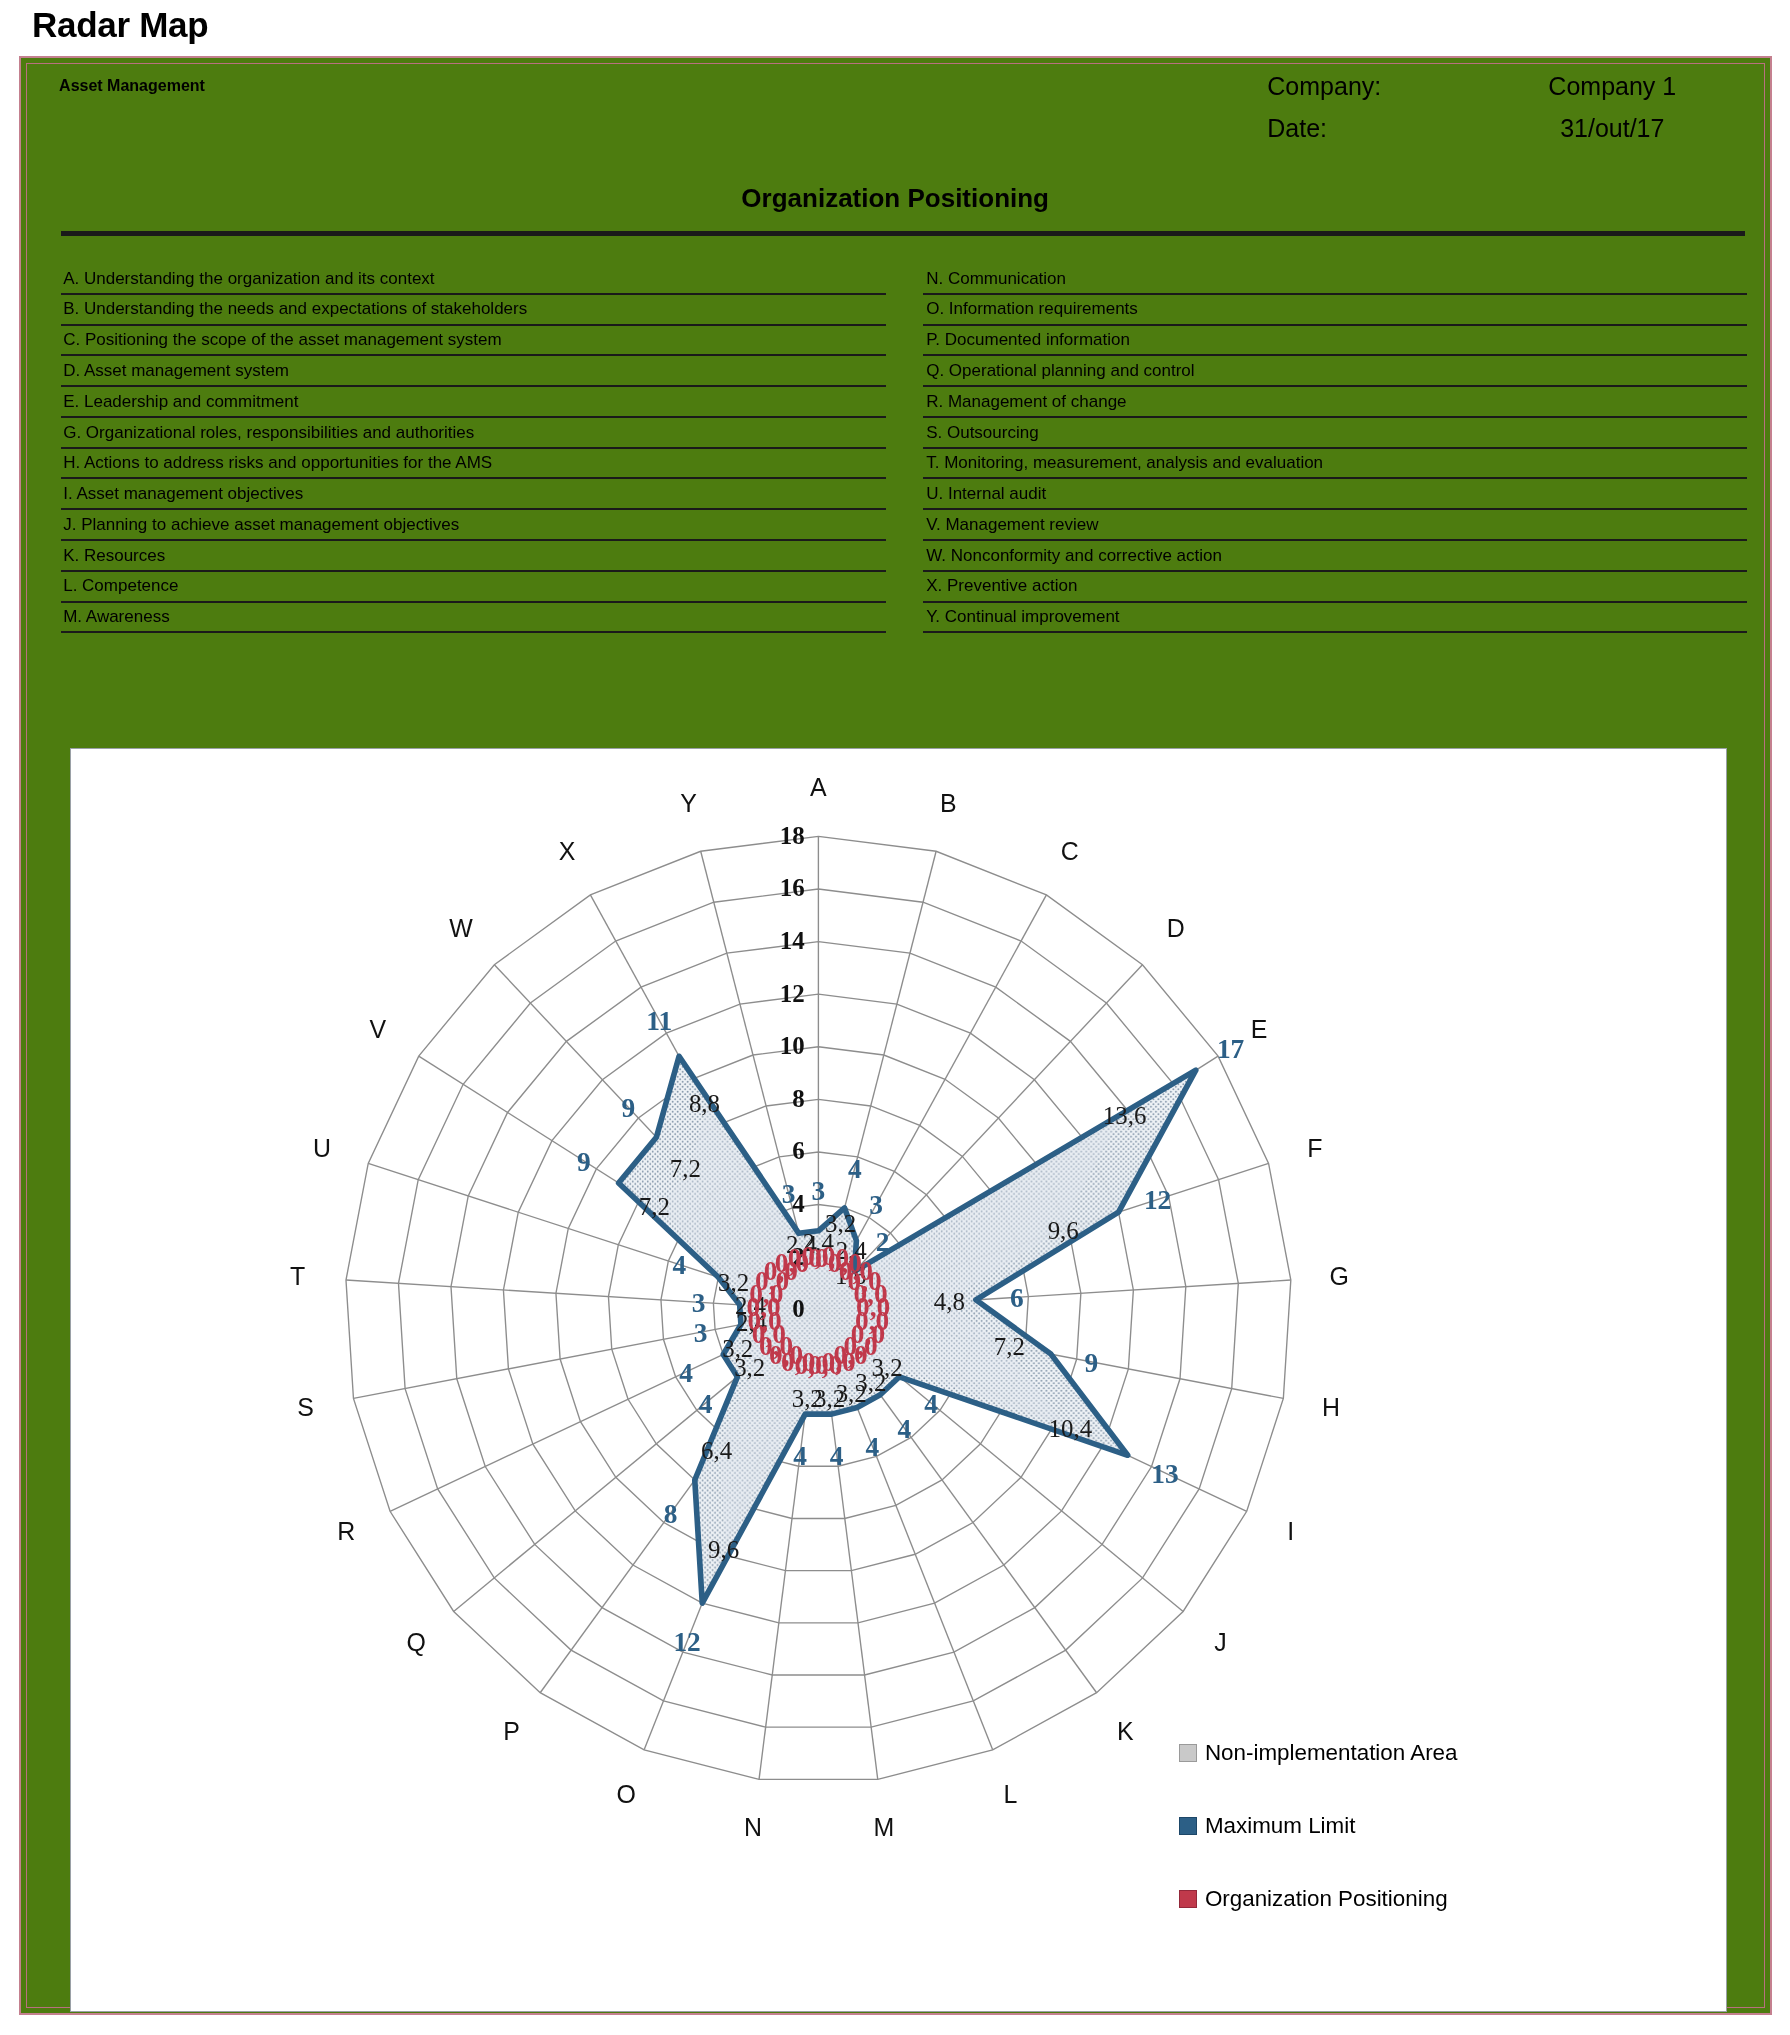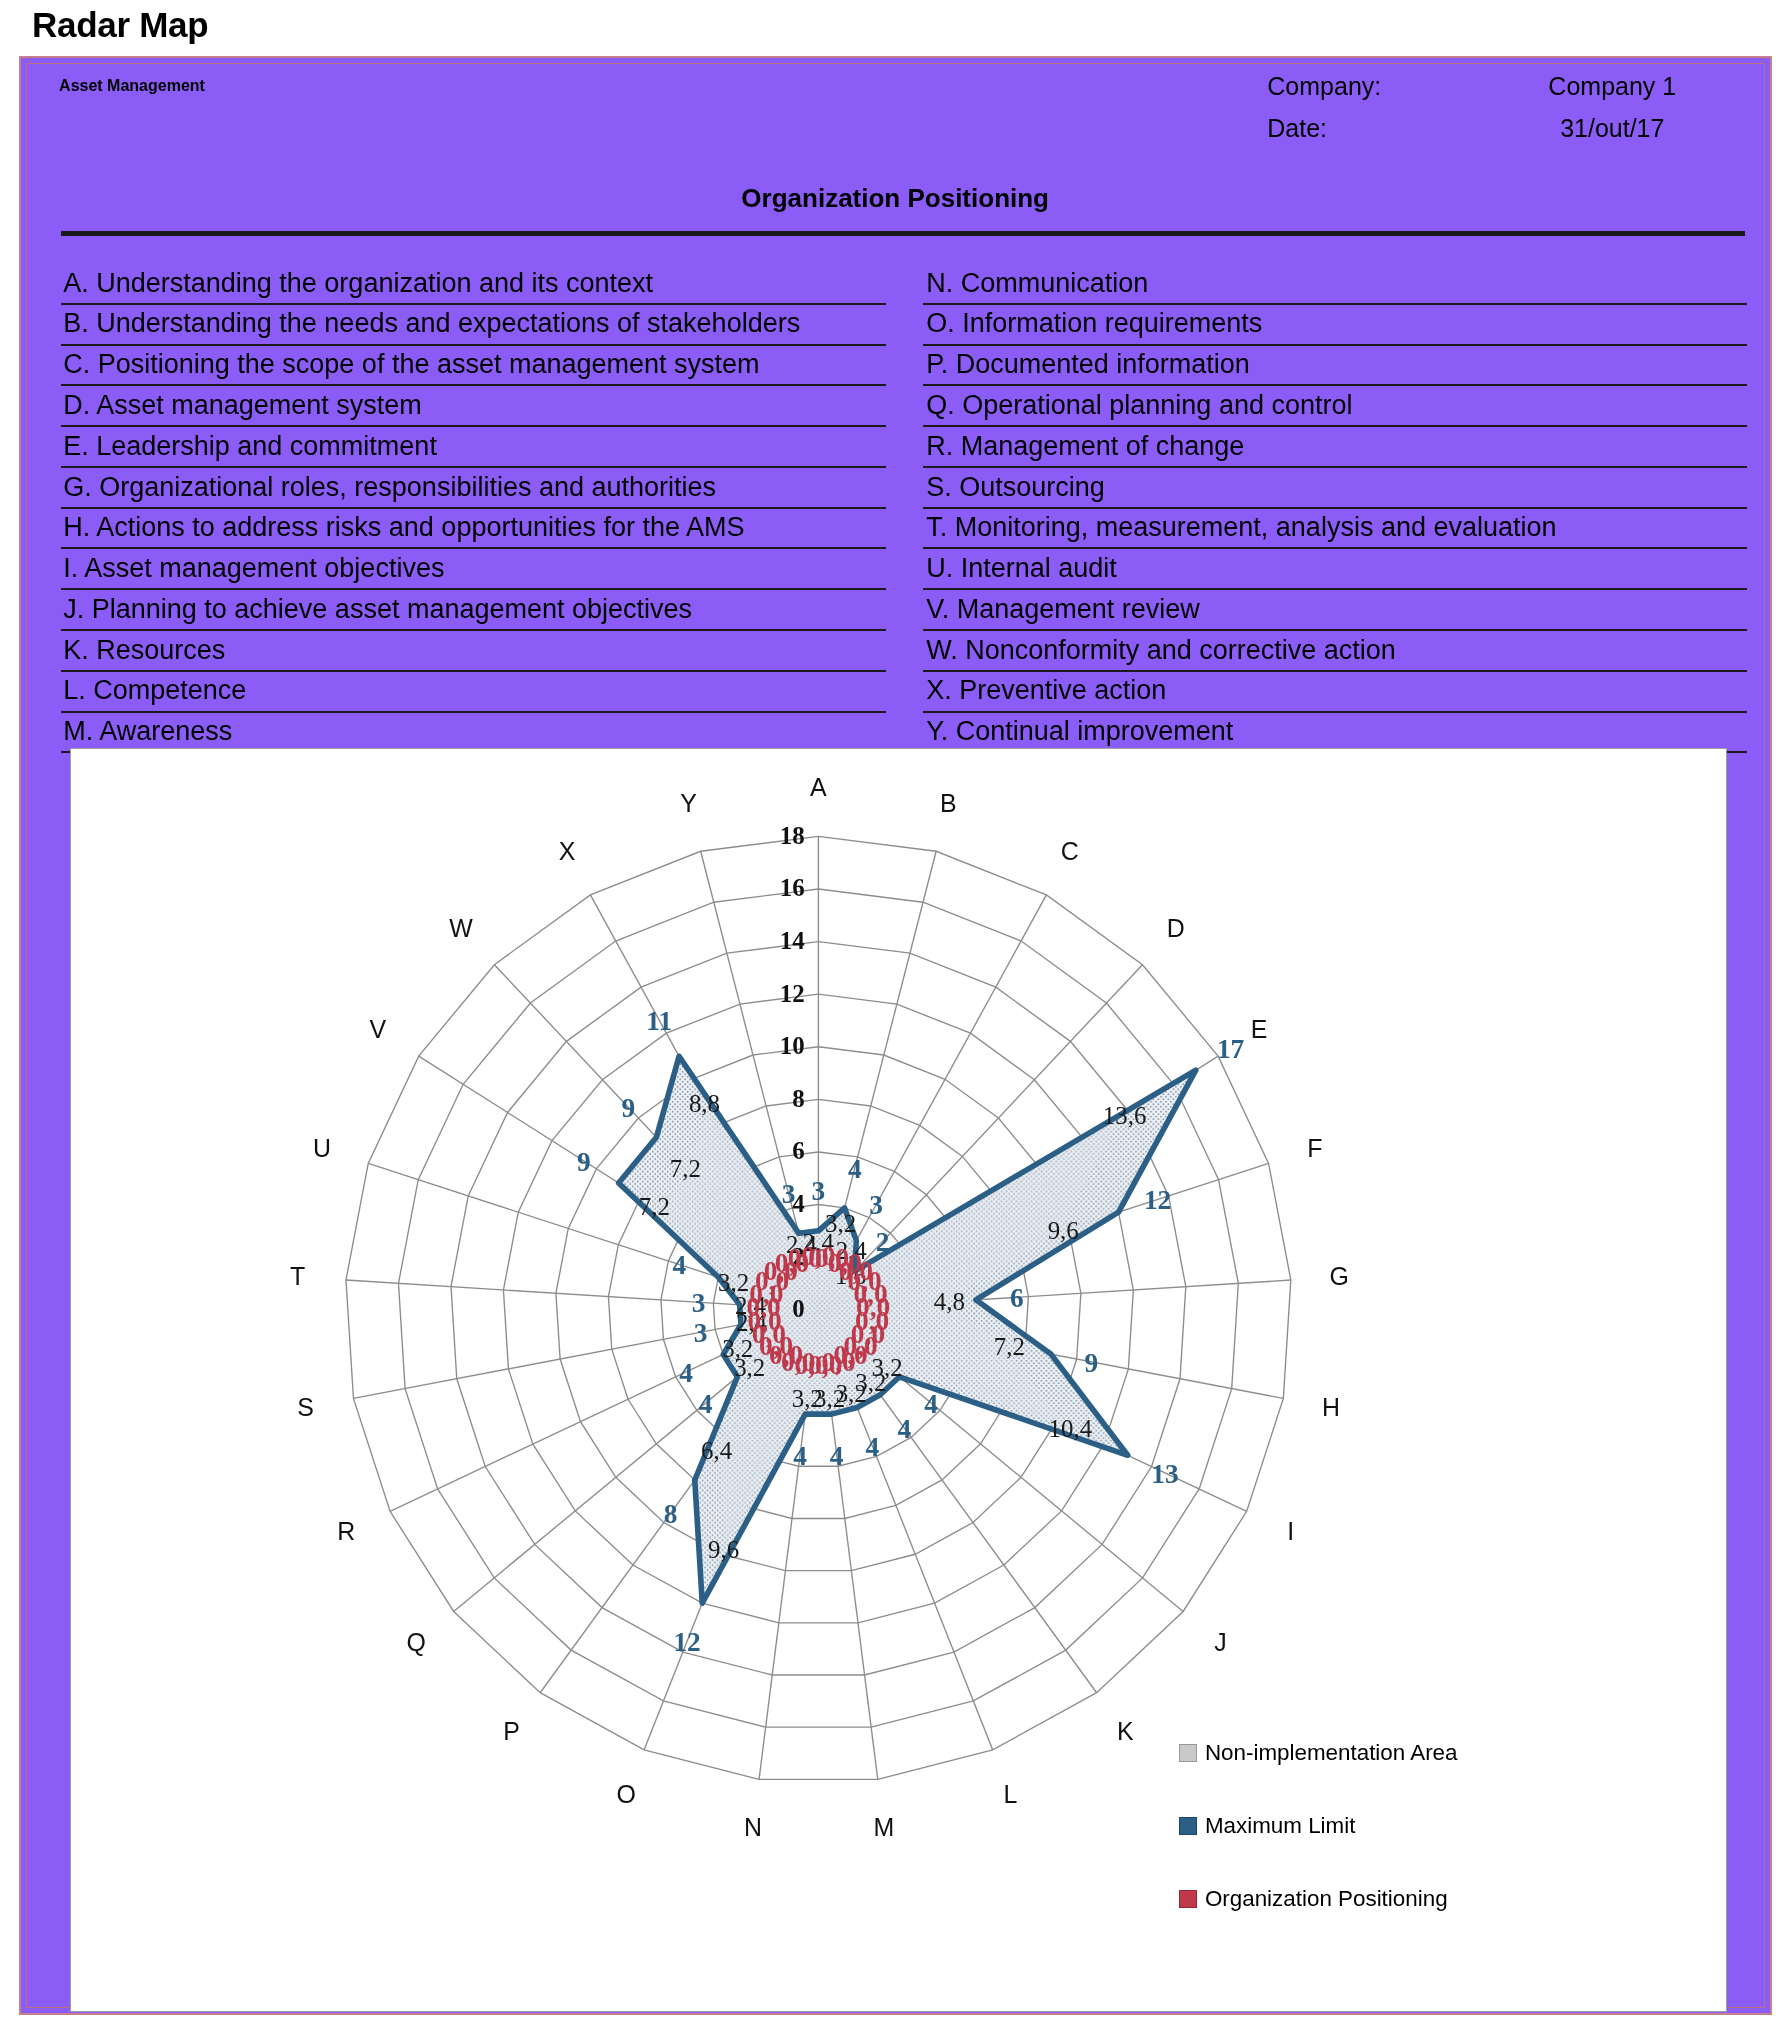--- a/index.html
+++ b/index.html
@@ -15,21 +15,21 @@
     position:absolute;left:32px;top:5px;
     font-size:35px;font-weight:bold;letter-spacing:-0.3px;
     font-family:"Liberation Sans", sans-serif;
   }
 
   
   .frame{
     position:absolute;left:18.7px;top:56px;width:1753px;height:1959px;
     border:2.5px solid #c4808f;
     box-sizing:border-box;
-    background:#8b5cf6;
+    background:#4d7c0f;
   }
   .frame-inner{
     position:absolute;left:5px;top:5px;right:5px;bottom:5px;
     border:1.9px solid #b9707f;
     box-sizing:border-box;
   }
 
   .hdr{position:absolute;left:17.4px;top:13.7px;right:17.4px;height:100px;}
   .hdr-left{position:absolute;left:21px;top:5px;font-size:16px;font-weight:bold;letter-spacing:0px;}
   .hdr-rt{position:absolute;right:37px;top:0px;width:448px;}
@@ -45,21 +45,21 @@
     position:absolute;left:40px;right:25px;top:173px;height:5px;background:#1a1a1a;
   }
 
   
   .crit{
     position:absolute;left:40px;top:206px;right:22.4px;
     display:flex;gap:37px;
   }
   .crit-col{flex:1;}
   .crit-item{
-    font-size:27px;line-height:1.0;
+    font-size:17px;line-height:1.0;
     padding:5.6px 0 6.2px 2.5px;
     border-bottom:2.5px solid #1a1a1a;
     white-space:nowrap;
   }
   .crit-item.last{border-bottom:2.5px solid #1a1a1a;}
   .crit-col.right .crit-item{padding-left:3.7px;}
 
   
   .chartbox{
     position:absolute;left:49px;top:690px;width:1657px;height:1264px;

